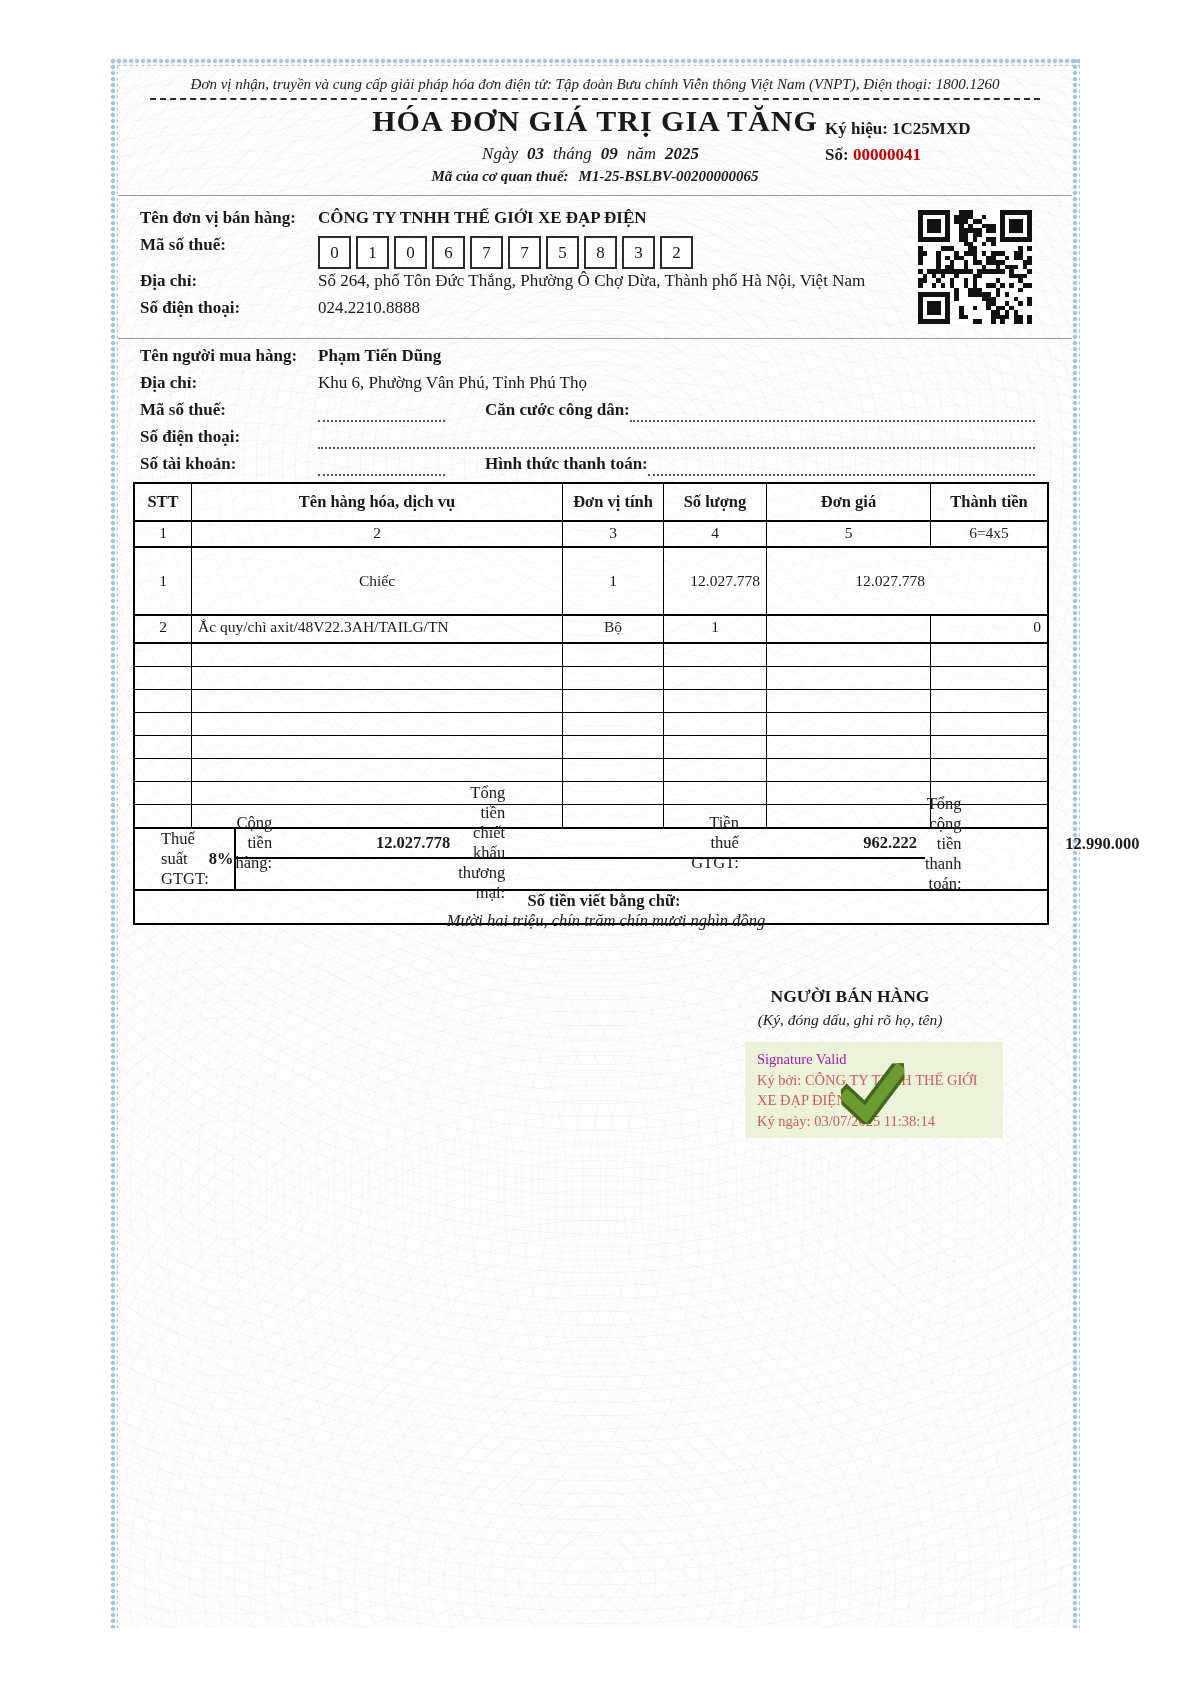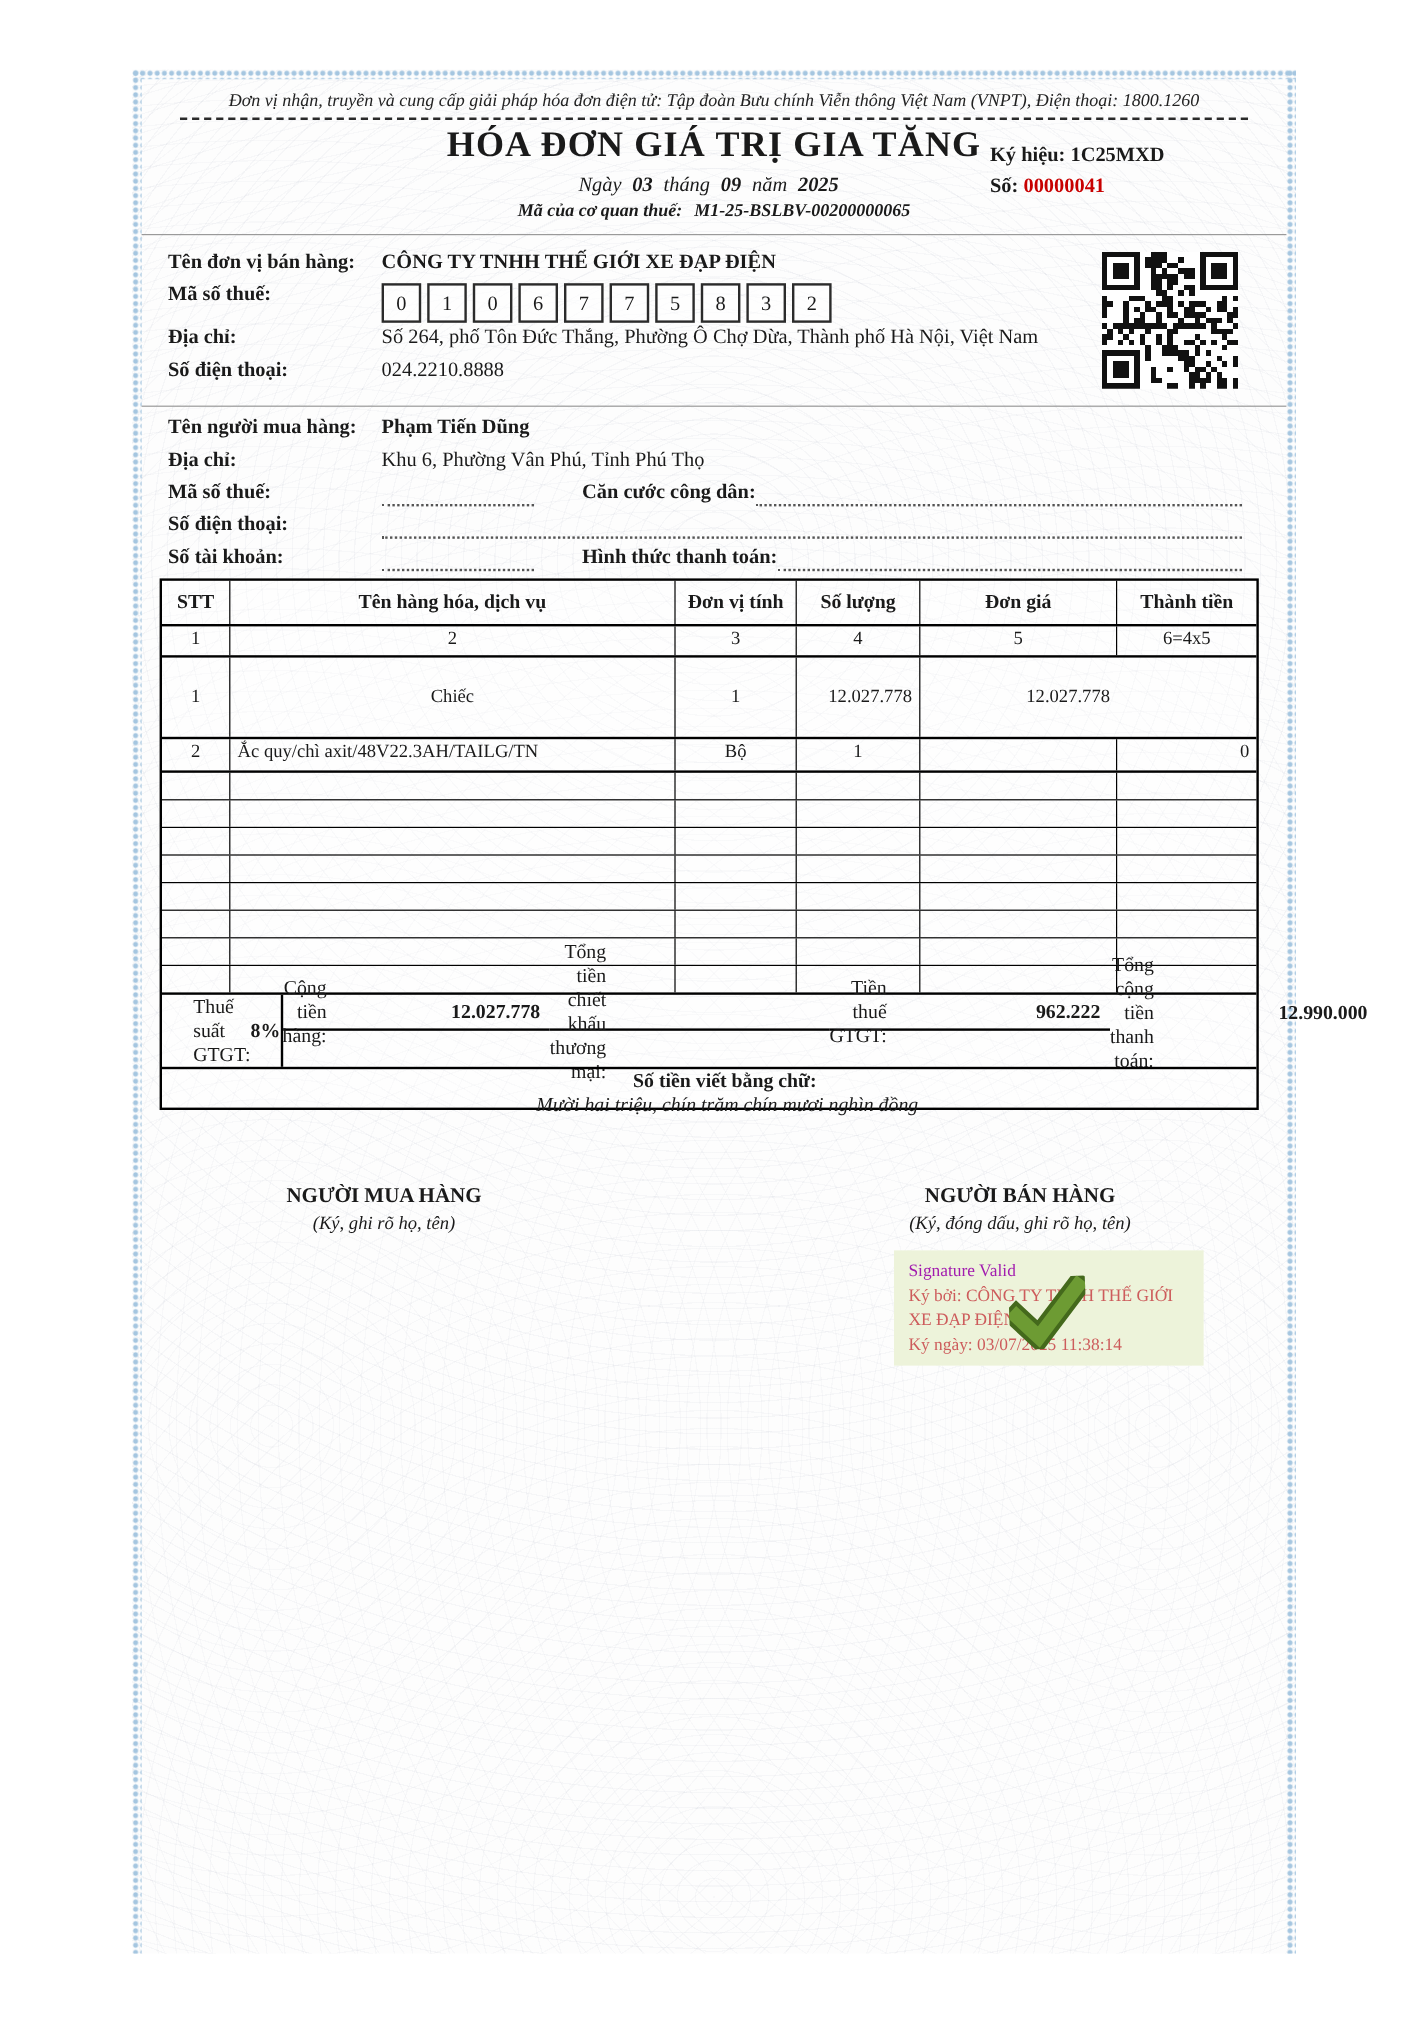--- a/index.html
+++ b/index.html
@@ -302,24 +302,20 @@
           <span class="t-value">12.990.000</span>
         </div>
       </div>
     </div>
     <div class="words-row">
       <span class="wl">Số tiền viết bằng chữ:</span>
       <span class="wv">Mười hai triệu, chín trăm chín mươi nghìn đồng</span>
     </div>
   </div>
 
-  <div class="abs sigblock sig-buyer">
-    <div class="sig-title">NGƯỜI MUA HÀNG</div>
-    <div class="sig-note">(Ký, ghi rõ họ, tên)</div>
-  </div>
   <div class="abs sigblock sig-seller">
     <div class="sig-title">NGƯỜI BÁN HÀNG</div>
     <div class="sig-note">(Ký, đóng dấu, ghi rõ họ, tên)</div>
   </div>
 
   <div class="abs stamp">
     <div class="sv">Signature Valid</div>
     <div>Ký bởi: CÔNG TY TNHH THẾ GIỚI XE ĐẠP ĐIỆN</div>
     <div>Ký ngày: 03/07/2025 11:38:14</div>
     <svg class="check" viewBox="0 0 64 60">

